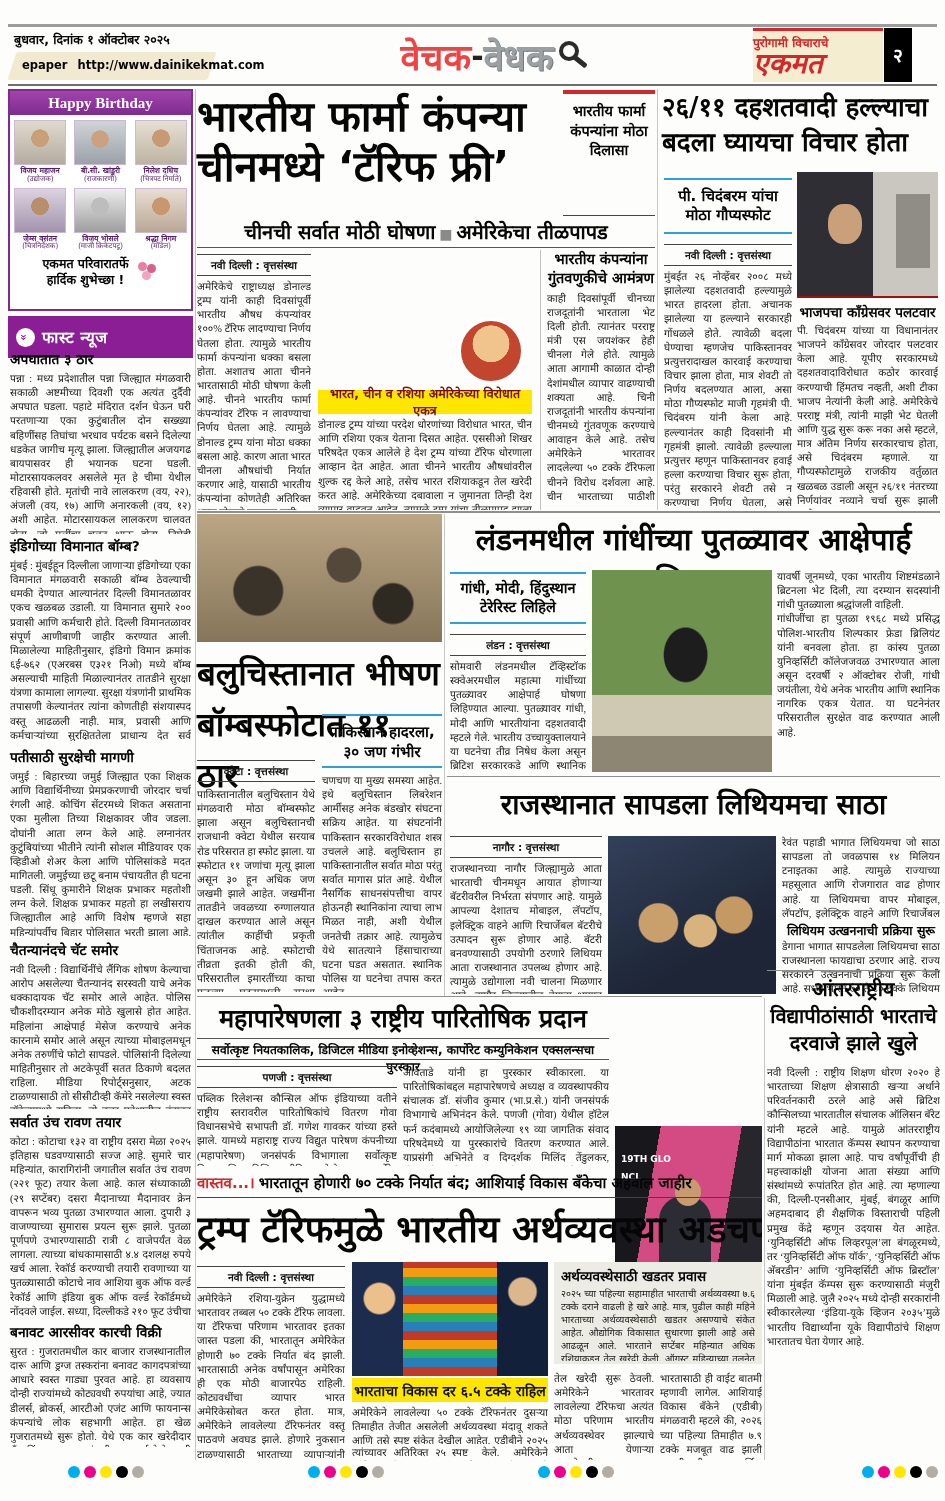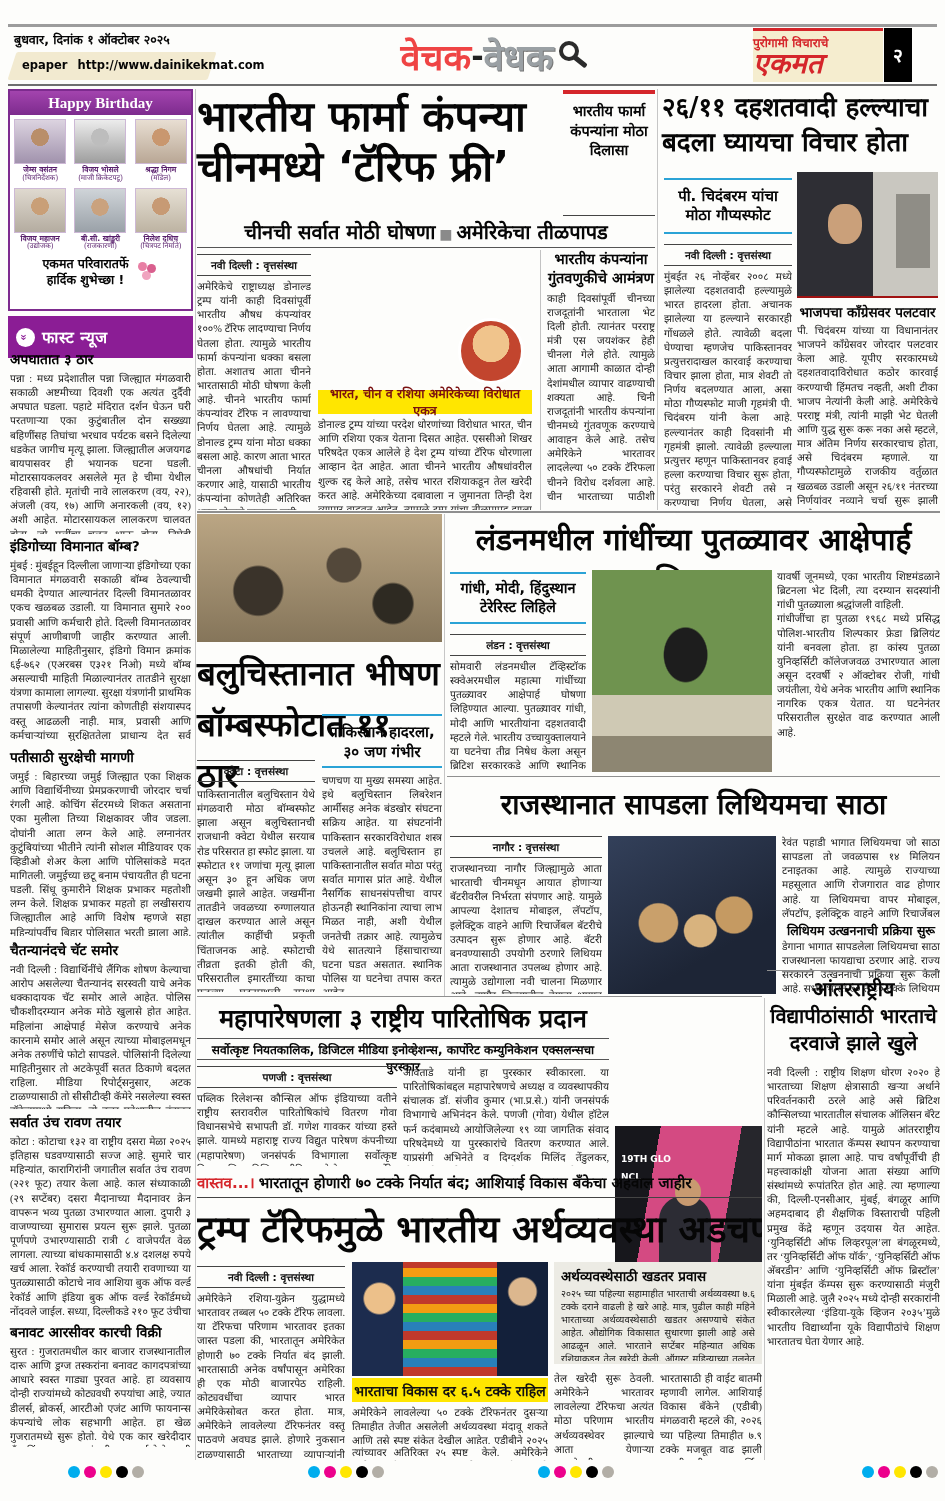--- a/index.html
+++ b/index.html
@@ -77,52 +77,52 @@
   <div class="h" style="font-size:12px;color:#d5262b;margin-top:3px">पुरोगामी विचाराचे</div>
   <div class="h" style="font-size:28px;color:#d5262b;line-height:.9;font-style:italic">एकमत</div>
 </div>
 <div class="a" style="left:884px;top:28px;width:28px;height:54px;background:#000;color:#fff;display:flex;align-items:center;justify-content:center">
   <span class="h" style="font-size:19px;color:#fff">२</span>
 </div>
 <div class="a" style="left:8px;top:84px;width:929px;height:1.5px;background:#6e6e6e"></div>
 
 <div class="a bday" style="left:8px;top:89px;width:185px;height:222px">
   <div class="bday-bar">Happy Birthday</div>
+  <div style="display:flex;justify-content:space-around;margin-top:5px">
+    <div class="person">
+        <div class="pphoto pg1"></div>
+        <div class="pname">विजय महाजन</div>
+        <div class="prole">(उद्योजक)</div>
+      </div>
+    <div class="person">
+        <div class="pphoto pg2"></div>
+        <div class="pname">बी.सी. खांडुरी</div>
+        <div class="prole">(राजकारणी)</div>
+      </div>
+    <div class="person">
+        <div class="pphoto pg3"></div>
+        <div class="pname">निलेश दधिच</div>
+        <div class="prole">(चित्रपट निर्माते)</div>
+      </div>
+  </div>
   <div style="display:flex;justify-content:space-around;margin-top:4px">
     <div class="person">
         <div class="pphoto pg4"></div>
         <div class="pname">जेम्स वसंतन</div>
         <div class="prole">(चित्रनिर्देशक)</div>
       </div>
     <div class="person">
         <div class="pphoto pg5"></div>
         <div class="pname">विजय भोसले</div>
         <div class="prole">(माजी क्रिकेटपटू)</div>
       </div>
     <div class="person">
         <div class="pphoto pg6"></div>
         <div class="pname">श्रद्धा निगम</div>
         <div class="prole">(मॉडेल)</div>
-      </div>
-  </div>
-  <div style="display:flex;justify-content:space-around;margin-top:5px">
-    <div class="person">
-        <div class="pphoto pg1"></div>
-        <div class="pname">विजय महाजन</div>
-        <div class="prole">(उद्योजक)</div>
-      </div>
-    <div class="person">
-        <div class="pphoto pg2"></div>
-        <div class="pname">बी.सी. खांडुरी</div>
-        <div class="prole">(राजकारणी)</div>
-      </div>
-    <div class="person">
-        <div class="pphoto pg3"></div>
-        <div class="pname">निलेश दधिच</div>
-        <div class="prole">(चित्रपट निर्माते)</div>
       </div>
   </div>
   <div style="display:flex;align-items:center;justify-content:center;gap:8px;margin-top:5px">
     <div class="h" style="font-size:12.5px;text-align:center;line-height:1.25">
       <div>एकमत परिवारातर्फे</div>
       <div>हार्दिक शुभेच्छा !</div>
     </div>
     <span class="bouquet"></span>
   </div>
 </div>

